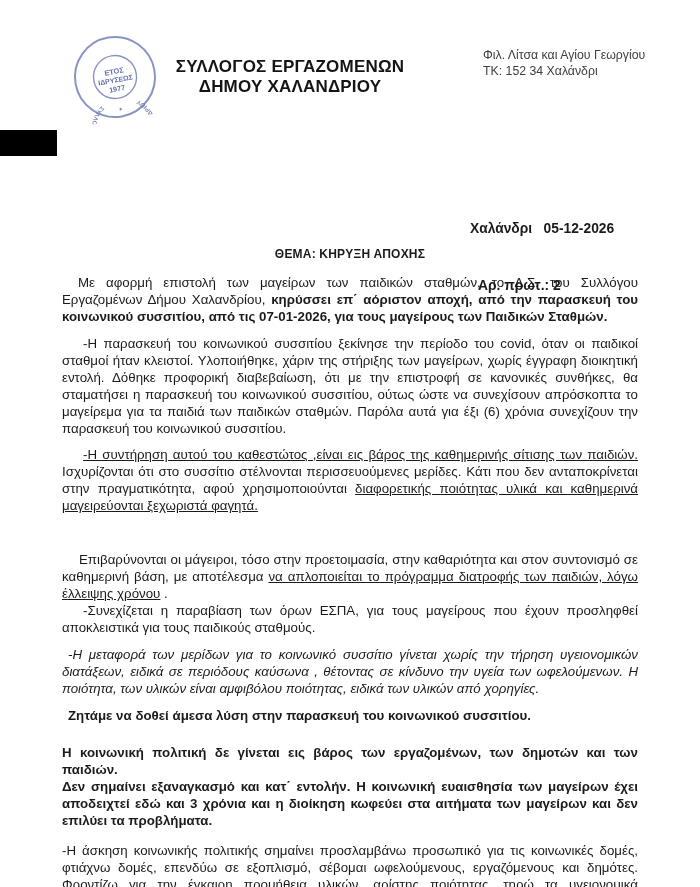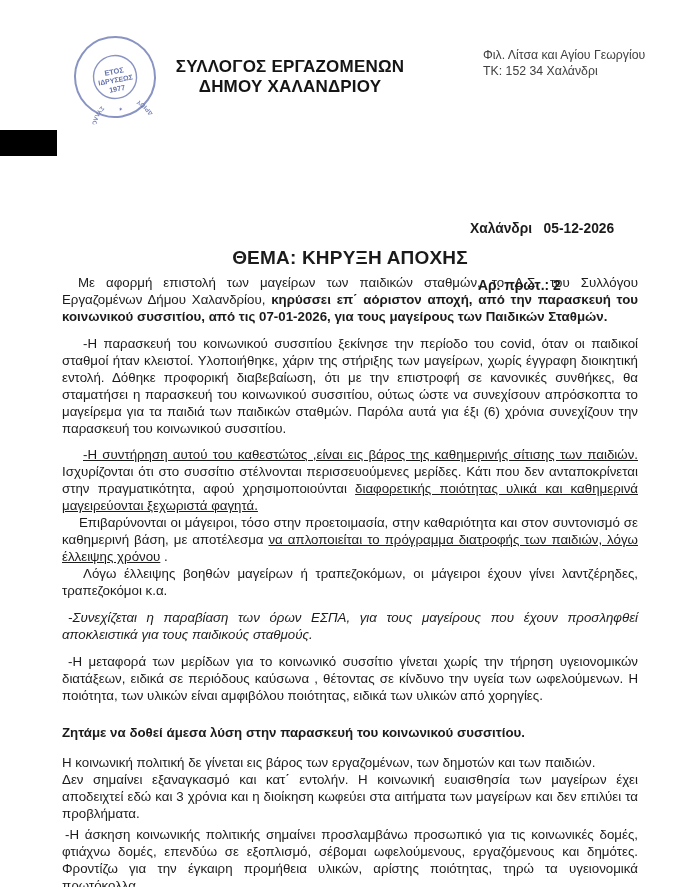--- a/index.html
+++ b/index.html
@@ -41,35 +41,35 @@
     position:absolute; left:470px; top:181px;
     font-weight:bold; font-size:13.8px; line-height:19px;
     white-space:pre;
   }
   .meta-block .proto { padding-left:8px; }
 
   
   .subject {
     position:absolute; left:0; top:247px; width:100%;
     text-align:center;
-    font-weight:bold; font-size:19px;
+    font-weight:bold; font-size:12px;
     letter-spacing:.2px;
   }
 
   
   .doc-body {
     position:absolute; left:62px; top:274px; width:576px;
     font-size:13.3px; line-height:17px;
     text-align:justify;
   }
   .doc-body p { margin:0; padding:0; }
   .doc-body p:nth-child(1)  { text-indent:16px; margin-bottom:10px; }
   .doc-body p:nth-child(2)  { text-indent:21px; margin-bottom:9px; }
   .doc-body p:nth-child(3)  { text-indent:21px; }
-  .doc-body p:nth-child(4)  { text-indent:17px; }
+  .doc-body p:nth-child(4)  { text-indent:17px;margin-top:37px; }
   .doc-body p:nth-child(5)  { text-indent:21px; margin-bottom:10px; }
   .doc-body p:nth-child(6)  { text-indent:6px;  margin-bottom:10px;font-style:italic; }
   .doc-body p:nth-child(7)  { text-indent:6px;  margin-bottom:20px; }
   .doc-body p:nth-child(8)  { text-indent:0;    margin-bottom:13px; font-weight:bold; }
   .doc-body p:nth-child(9)  { text-indent:0;    margin-bottom:4px; }
   .doc-body p:nth-child(10) { text-indent:3px; }
   .doc-body .b { font-weight:bold; }
   .doc-body .u { text-decoration:underline; }
 </style>
 </head>
@@ -109,21 +109,20 @@
     <div class="proto">Αρ. πρωτ.: 2</div>
   </div>
 
   <div class="subject">ΘΕΜΑ: ΚΗΡΥΞΗ ΑΠΟΧΗΣ</div>
 
   <div class="doc-body">
       <p><span>Με αφορμή επιστολή των μαγείρων των παιδικών  σταθμών, το Δ.Σ. του Συλλόγου Εργαζομένων Δήμου Χαλανδρίου, </span><span class="b">κηρύσσει επ΄ αόριστον αποχή, από την παρασκευή του κοινωνικού συσσιτίου, από τις 07-01-2026, για τους μαγείρους των  Παιδικών Σταθμών.</span></p>
       <p><span>-Η παρασκευή του κοινωνικού συσσιτίου ξεκίνησε την περίοδο του covid, όταν οι παιδικοί σταθμοί ήταν κλειστοί. Υλοποιήθηκε, χάριν της στήριξης των μαγείρων, χωρίς έγγραφη διοικητική εντολή. Δόθηκε προφορική διαβεβαίωση, ότι με την επιστροφή σε κανονικές συνθήκες, θα σταματήσει η παρασκευή του κοινωνικού  συσσιτίου, ούτως ώστε να συνεχίσουν απρόσκοπτα το μαγείρεμα για τα παιδιά των παιδικών σταθμών. Παρόλα αυτά για έξι (6) χρόνια συνεχίζουν  την παρασκευή του κοινωνικού συσσιτίου.</span></p>
       <p><span class="u">-Η συντήρηση αυτού του καθεστώτος ,είναι εις βάρος της καθημερινής σίτισης των παιδιών.</span><span> Ισχυρίζονται ότι στο συσσίτιο στέλνονται περισσευούμενες μερίδες. Κάτι που δεν ανταποκρίνεται στην πραγματικότητα, αφού χρησιμοποιούνται </span><span class="u">διαφορετικής ποιότητας υλικά και καθημερινά μαγειρεύονται ξεχωριστά φαγητά.</span></p>
       <p><span>Επιβαρύνονται οι μάγειροι, τόσο στην προετοιμασία, στην καθαριότητα και στον συντονισμό σε καθημερινή βάση, με αποτέλεσμα </span><span class="u">να απλοποιείται το πρόγραμμα διατροφής των παιδιών, λόγω έλλειψης χρόνου</span><span> .</span></p>
-      <p><span>Λόγω έλλειψης βοηθών μαγείρων ή τραπεζοκόμων, οι μάγειροι έχουν γίνει λαντζέρηδες, τραπεζοκόμοι κ.α.</span></p>
       <p><span>-Συνεχίζεται η παραβίαση των όρων ΕΣΠΑ, για τους μαγείρους που έχουν προσληφθεί αποκλειστικά για τους παιδικούς σταθμούς.</span></p>
       <p><span>-Η μεταφορά των μερίδων για το κοινωνικό συσσίτιο γίνεται χωρίς την τήρηση υγειονομικών διατάξεων, ειδικά σε περιόδους καύσωνα , θέτοντας σε κίνδυνο την  υγεία των ωφελούμενων. Η ποιότητα, των υλικών είναι αμφιβόλου ποιότητας, ειδικά των υλικών από χορηγίες.</span></p>
       <p><span class="b">Ζητάμε να δοθεί άμεσα λύση στην παρασκευή του κοινωνικού συσσιτίου.</span></p>
       <p><span>Η κοινωνική πολιτική δε γίνεται εις βάρος των εργαζομένων, των δημοτών και των παιδιών.</span><br><span>Δεν σημαίνει εξαναγκασμό και κατ΄ εντολήν. Η κοινωνική ευαισθησία των μαγείρων έχει αποδειχτεί εδώ και  3 χρόνια και η διοίκηση  κωφεύει στα αιτήματα των μαγείρων και δεν επιλύει τα προβλήματα.</span></p>
       <p><span>-Η άσκηση κοινωνικής πολιτικής σημαίνει προσλαμβάνω προσωπικό για τις κοινωνικές δομές, φτιάχνω δομές, επενδύω σε εξοπλισμό, σέβομαι ωφελούμενους, εργαζόμενους  και δημότες. Φροντίζω για την έγκαιρη προμήθεια υλικών, αρίστης ποιότητας, τηρώ τα υγειονομικά πρωτόκολλα.</span></p>
     </div>
 
 </div>
 
 </body></html>

